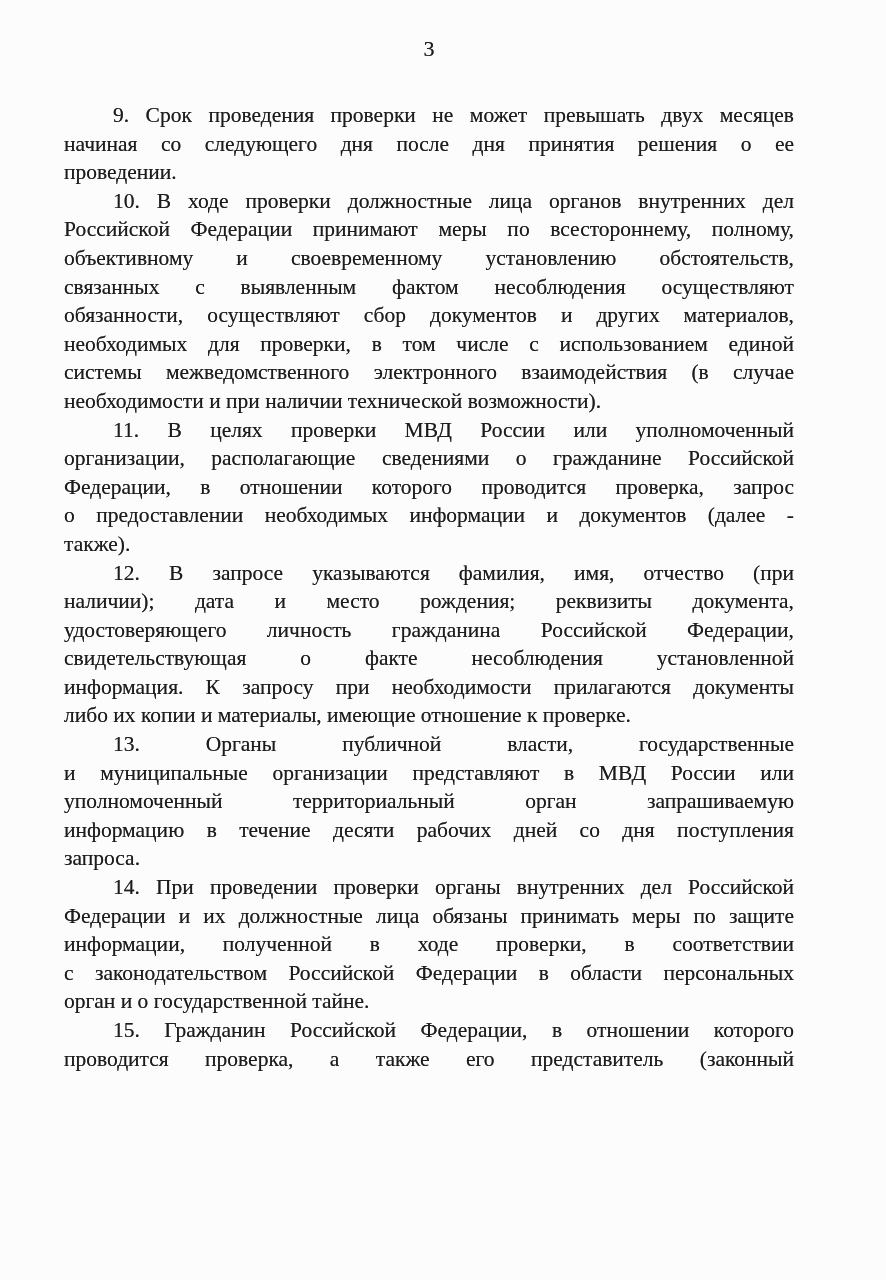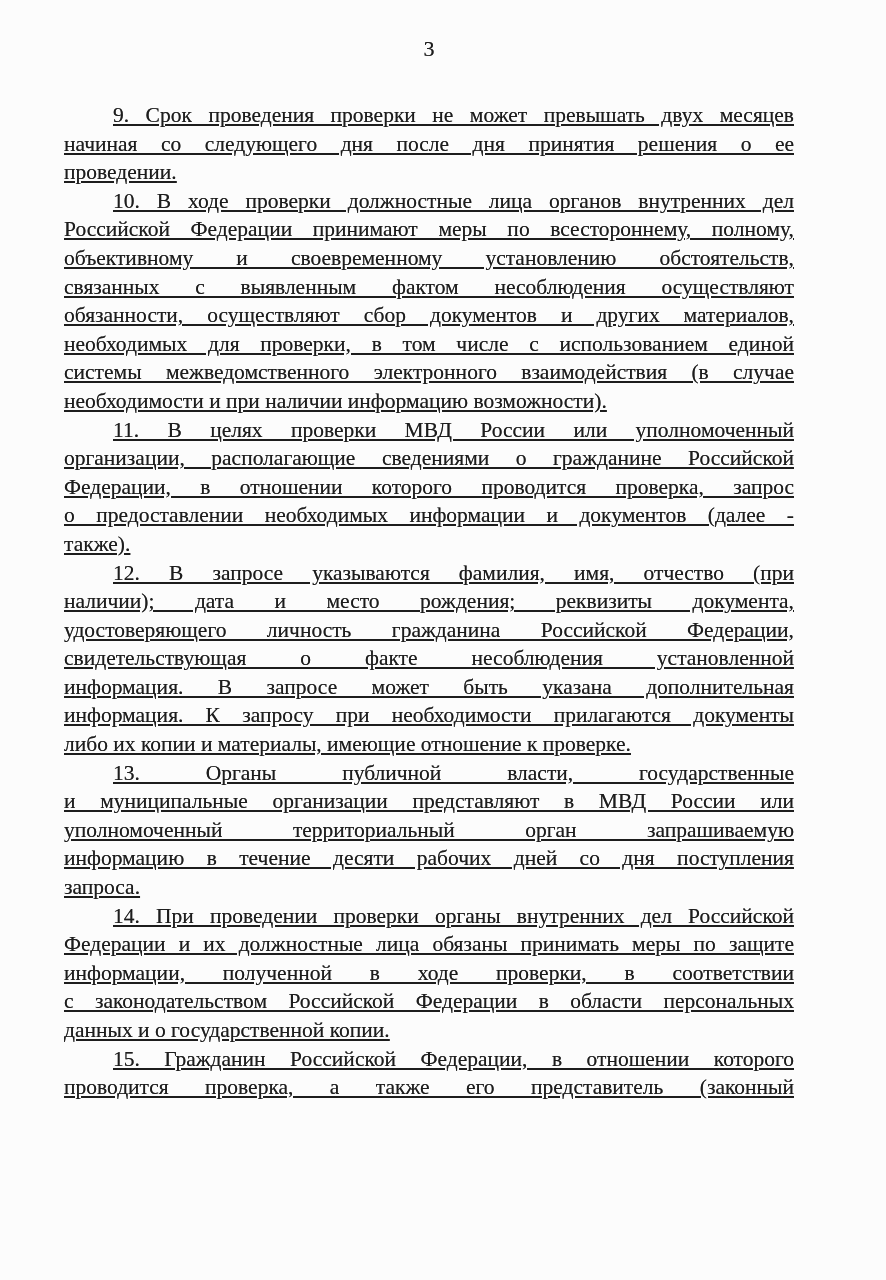--- a/index.html
+++ b/index.html
@@ -40,21 +40,20 @@
     text-shadow: 0 0 0.6px rgba(30,30,30,0.7);
   }
   .paragraph {
     margin: 0;
     padding: 0;
   }
   .line {
     text-align: justify;
     text-align-last: justify;
     white-space: normal;
-    text-decoration: underline;
   }
   .line.first {
     text-indent: 49px;
   }
   .line.lastleft {
     text-align-last: left;
   }
 </style>
 </head>
 <body>
@@ -68,50 +67,49 @@
         <div class="line lastleft">проведении.</div>
       </div>
       <div class="paragraph">
         <div class="line first">10. В ходе проверки должностные лица органов внутренних дел</div>
         <div class="line">Российской Федерации принимают меры по всестороннему, полному,</div>
         <div class="line">объективному и своевременному установлению обстоятельств,</div>
         <div class="line">связанных с выявленным фактом несоблюдения осуществляют</div>
         <div class="line">обязанности, осуществляют сбор документов и других материалов,</div>
         <div class="line">необходимых для проверки, в том числе с использованием единой</div>
         <div class="line">системы межведомственного электронного взаимодействия (в случае</div>
-        <div class="line lastleft">необходимости и при наличии информацию возможности).</div>
+        <div class="line lastleft">необходимости и при наличии технической возможности).</div>
       </div>
       <div class="paragraph">
         <div class="line first">11. В целях проверки МВД России или уполномоченный</div>
         <div class="line">организации, располагающие сведениями о гражданине Российской</div>
         <div class="line">Федерации, в отношении которого проводится проверка, запрос</div>
         <div class="line">о предоставлении необходимых информации и документов (далее -</div>
         <div class="line lastleft">также).</div>
       </div>
       <div class="paragraph">
         <div class="line first">12. В запросе указываются фамилия, имя, отчество (при</div>
         <div class="line">наличии); дата и место рождения; реквизиты документа,</div>
         <div class="line">удостоверяющего личность гражданина Российской Федерации,</div>
         <div class="line">свидетельствующая о факте несоблюдения установленной</div>
-        <div class="line">информация. В запросе может быть указана дополнительная</div>
         <div class="line">информация. К запросу при необходимости прилагаются документы</div>
         <div class="line lastleft">либо их копии и материалы, имеющие отношение к проверке.</div>
       </div>
       <div class="paragraph">
         <div class="line first">13. Органы публичной власти, государственные</div>
         <div class="line">и муниципальные организации представляют в МВД России или</div>
         <div class="line">уполномоченный территориальный орган запрашиваемую</div>
         <div class="line">информацию в течение десяти рабочих дней со дня поступления</div>
         <div class="line lastleft">запроса.</div>
       </div>
       <div class="paragraph">
         <div class="line first">14. При проведении проверки органы внутренних дел Российской</div>
         <div class="line">Федерации и их должностные лица обязаны принимать меры по защите</div>
         <div class="line">информации, полученной в ходе проверки, в соответствии</div>
         <div class="line">с законодательством Российской Федерации в области персональных</div>
-        <div class="line lastleft">данных и о государственной копии.</div>
+        <div class="line lastleft">орган и о государственной тайне.</div>
       </div>
       <div class="paragraph">
         <div class="line first">15. Гражданин Российской Федерации, в отношении которого</div>
         <div class="line">проводится проверка, а также его представитель (законный</div>
       </div>
     </div>
 </div>
 
 </body></html>

